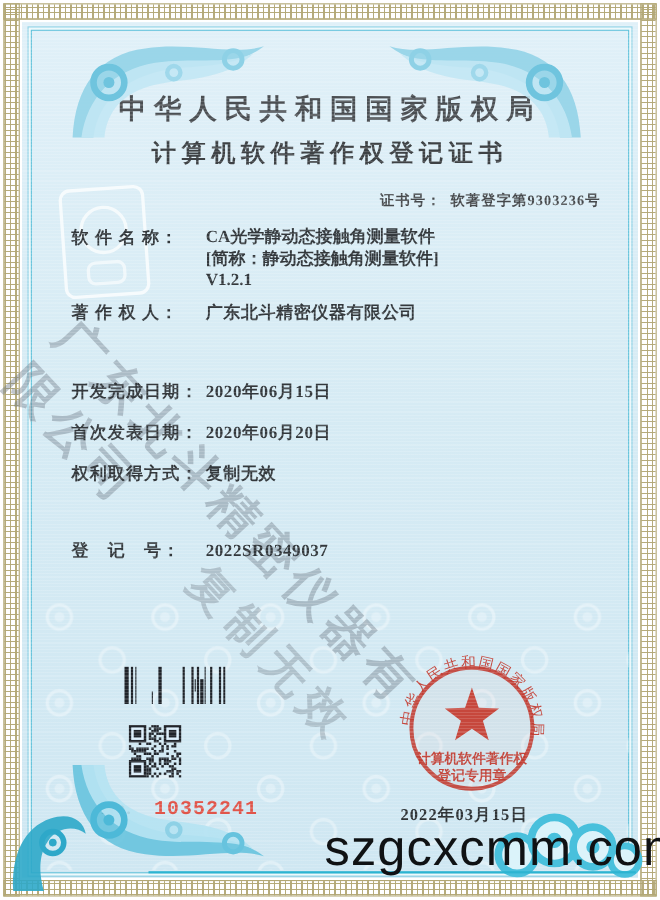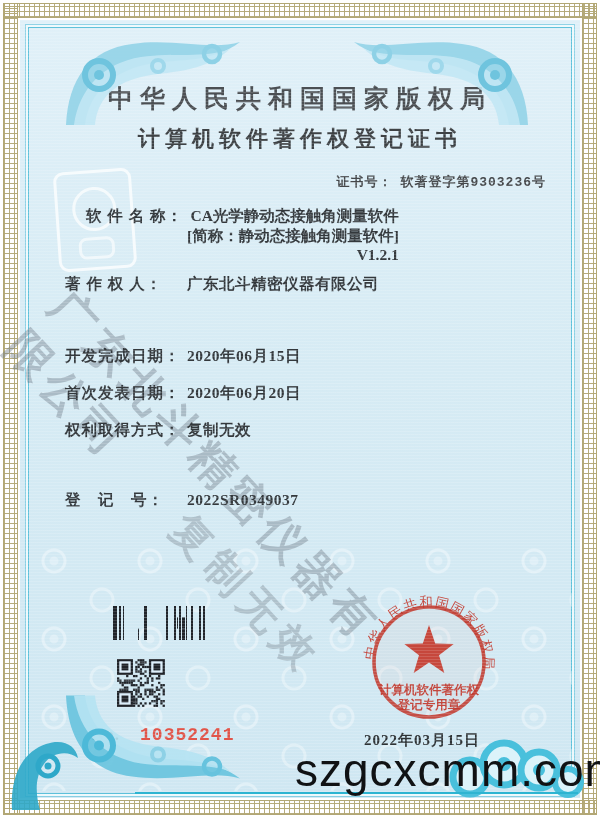--- a/index.html
+++ b/index.html
@@ -40,21 +40,21 @@
   .authority{
     position:absolute;left:0;top:62px;width:100%;text-align:center;
     font-size:25px;font-weight:600;letter-spacing:7px;color:#4b4f53;
   }
   .main-title{
     position:absolute;left:0;top:104px;width:100%;text-align:center;
     font-size:22px;font-weight:700;letter-spacing:5px;color:#3e4245;
   }
   .cert-no-line{
     position:absolute;top:153px;right:34px;
-    font-size:13px;font-weight:700;color:#45484b;letter-spacing:1px;font-family:Liberation Mono, monospace;
+    font-size:13px;font-weight:700;color:#45484b;letter-spacing:1px;
   }
   .cert-no-line .lbl{margin-right:8px;}
 
   
   .row{position:absolute;left:45px;font-size:15.5px;font-weight:700;color:#33383c;white-space:nowrap;}
   .row .lab{display:inline-block;width:118px;letter-spacing:1px;}
   .row .val{display:inline-block;margin-left:4px;letter-spacing:.5px;}
   .multiline .vcol{display:inline-block;vertical-align:top;margin-left:4px;}
   .multiline .vcol div{line-height:19.5px;}
 
@@ -127,21 +127,21 @@
 
   <div class="wm wm-company">广东北斗精密仪器有限公司</div>
   <div class="wm wm-invalid">复制无效</div>
 
   <div class="authority">中华人民共和国国家版权局</div>
   <div class="main-title">计算机软件著作权登记证书</div>
   <div class="cert-no-line">
     <span class="lbl">证书号：</span><span>软著登字第9303236号</span>
   </div>
 
-  <div class="row multiline" style="top:186px;text-align:right;">
+  <div class="row multiline" style="top:186px;">
     <span class="lab">软 件 名 称：</span><span class="vcol">
       <div>CA光学静动态接触角测量软件</div>
       <div>[简称：静动态接触角测量软件]</div>
       <div>V1.2.1</div>
     </span>
   </div>
   <div class="row" style="top:254px;">
     <span class="lab">著 作 权 人：</span><span class="val">广东北斗精密仪器有限公司</span>
   </div>
   <div class="row" style="top:326px;">

